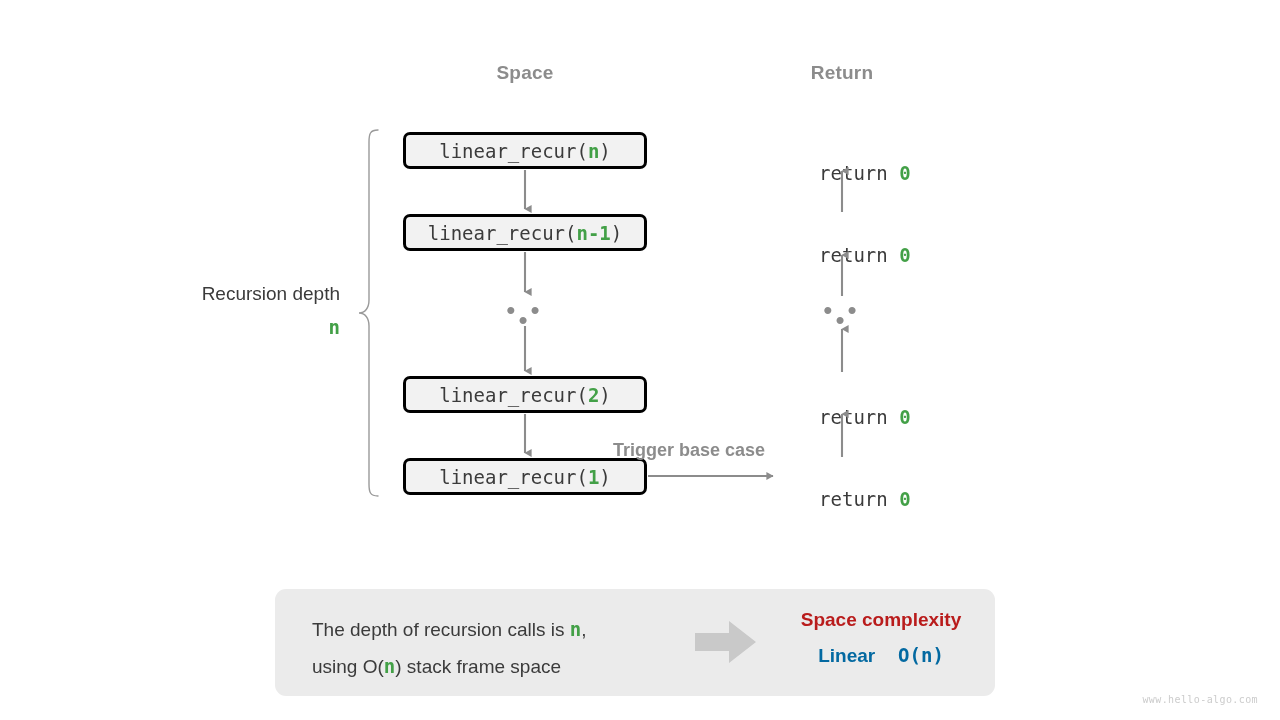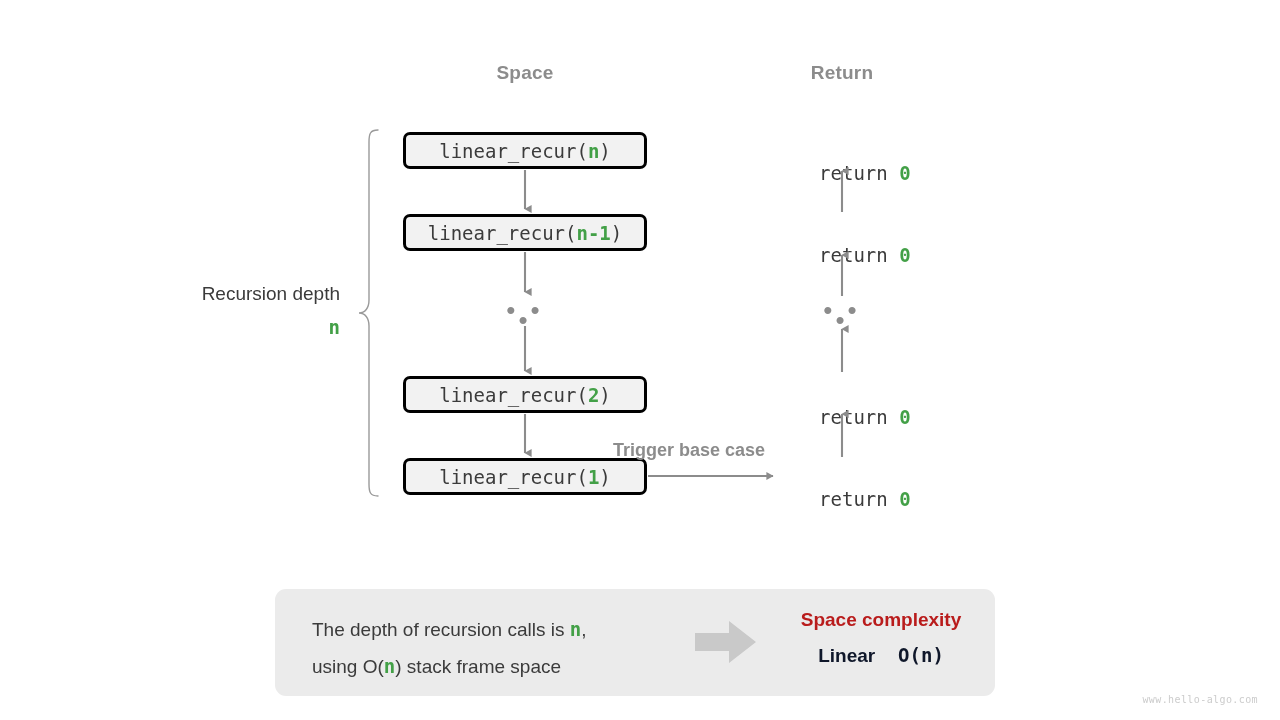--- a/index.html
+++ b/index.html
@@ -164,21 +164,21 @@
   #result-title {
     font-weight: bold;
     font-size: 19px;
     color: #b91c1c;
     white-space: nowrap;
   }
   #result-value {
     margin-top: 13px;
     font-weight: bold;
     font-size: 19px;
-    color: #0f172a;
+    color: #0369a1;
     white-space: pre;
     font-family: "DejaVu Sans Mono", monospace;
   }
   #result-value .word {
     font-family: "Liberation Sans", sans-serif;
   }
 
   
   #watermark {
     position: absolute;

